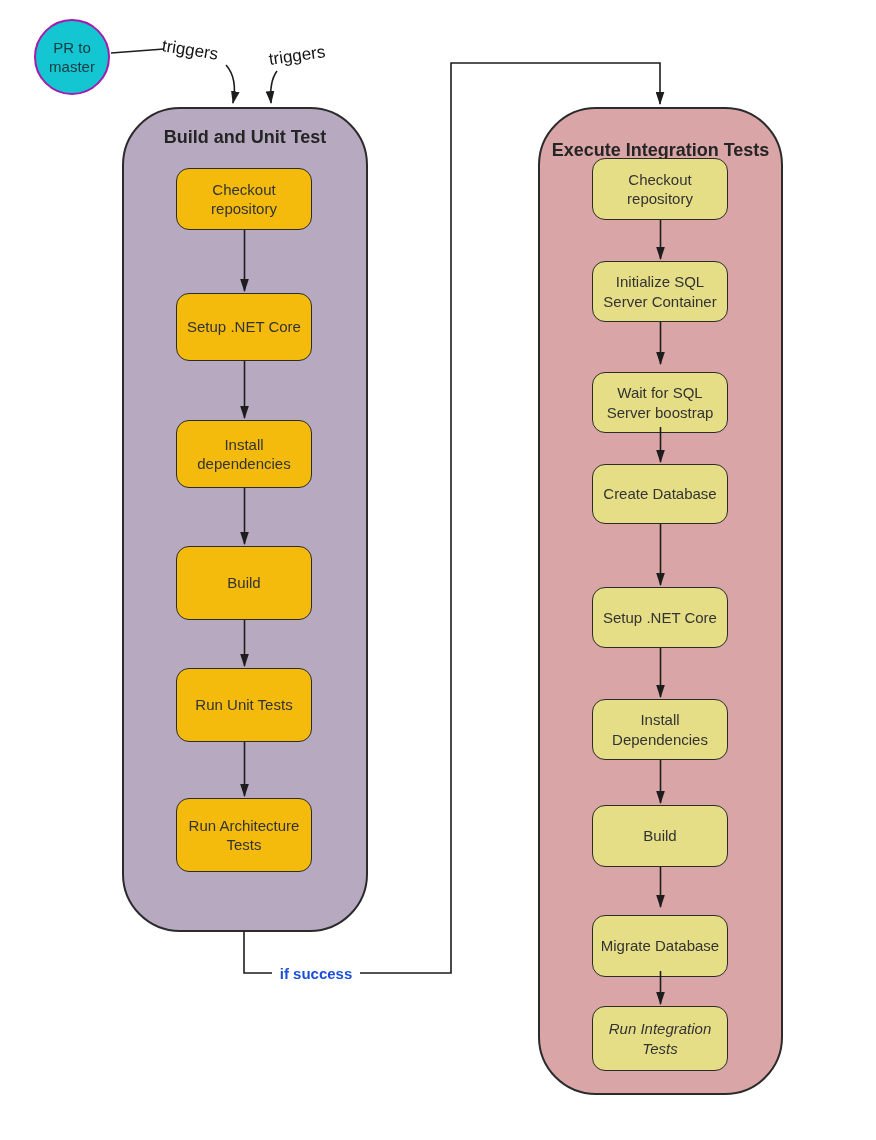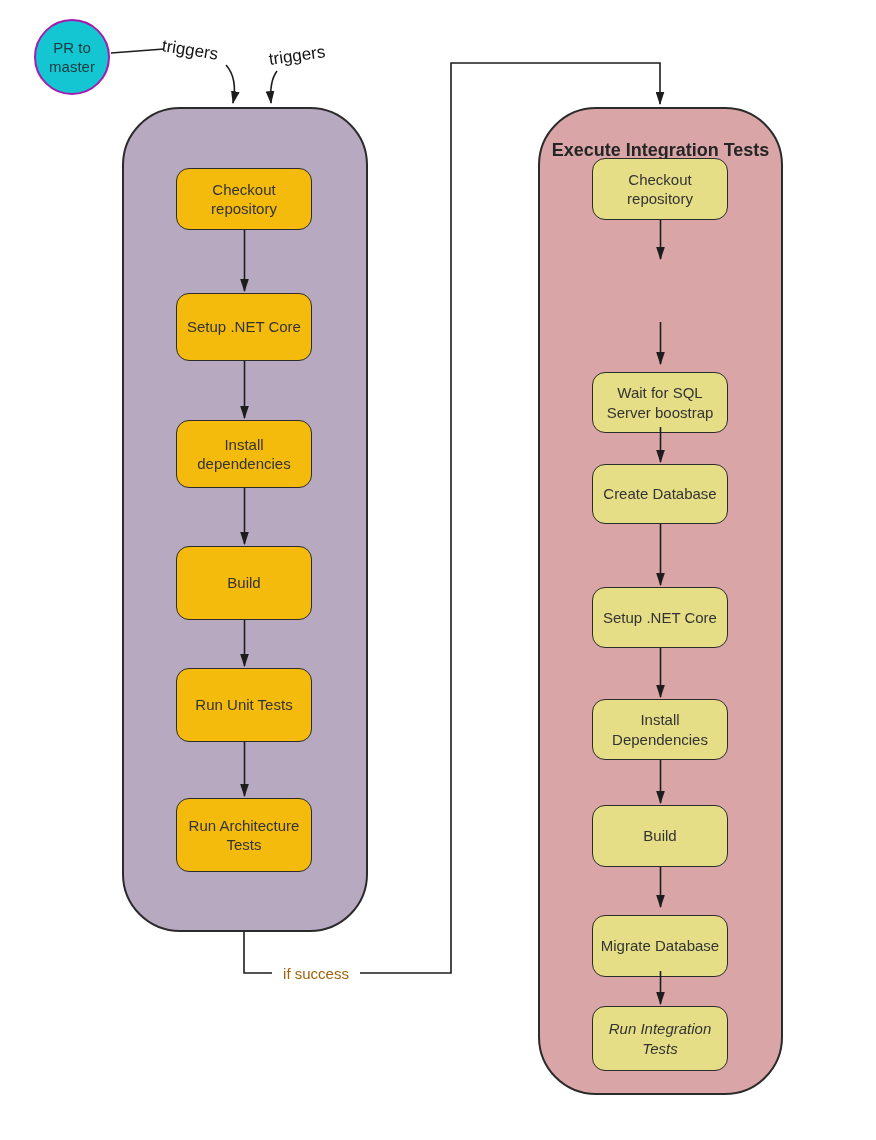--- a/index.html
+++ b/index.html
@@ -36,48 +36,50 @@
   .edge{fill:none;stroke:var(--stroke,#1d1d1d);stroke-width:1.6px;}
   .ah-fill{fill:var(--stroke,#1d1d1d);}
   .float-label{
     position:absolute;z-index:4;font-size:17px;color:#141414;white-space:nowrap;
   }
   .rot-cw{transform:rotate(9deg);transform-origin:left center;}
   .rot-ccw{transform:rotate(-8deg);transform-origin:left center;}
   .edge-label{
     position:absolute;z-index:4;background:#ffffff;
     display:flex;align-items:center;justify-content:center;
-    font-size:15px;color:#a16207;white-space:nowrap;
+    font-size:15px;color:#1d4ed8;white-space:nowrap;font-weight:bold;
   }
   .z1{z-index:1}.z2{z-index:2}
 </style>
 </head>
 <body>
 
 <div class="canvas">
 
   <div class="node-circle z2" style="left:34px;top:19px;width:76px;height:76px;">PR to master</div>
 
   <div class="float-label rot-cw" style="left:162px;top:36px;">triggers</div>
   <div class="float-label rot-ccw" style="left:269px;top:50px;">triggers</div>
   <div class="edge-label" style="left:272px;top:961px;width:88px;height:24px;">if success</div>
 
   <div class="container build z1" style="left:122px;top:107px;width:246px;height:825px;"></div>
+  <div class="container-title z2" style="left:122px;top:127px;width:246px;">Build and Unit Test</div>
 
   <div class="step build z2" style="top:168px;height:62px;">Checkout repository</div>
   <div class="step build z2" style="top:293px;height:68px;">Setup .NET Core</div>
   <div class="step build z2" style="top:420px;height:68px;">Install dependencies</div>
   <div class="step build z2" style="top:546px;height:74px;">Build</div>
   <div class="step build z2" style="top:668px;height:74px;">Run Unit Tests</div>
   <div class="step build z2" style="top:798px;height:74px;">Run Architecture Tests</div>
 
   <div class="container integ z1" style="left:538px;top:107px;width:245px;height:988px;"></div>
   <div class="container-title z2" style="left:538px;top:122px;width:245px;margin-top:18px;">Execute Integration Tests</div>
 
   <div class="step integ z2" style="top:158px;height:62px;">Checkout repository</div>
+  <div class="step integ z2" style="top:261px;height:61px;">Initialize SQL Server Container</div>
   <div class="step integ z2" style="top:372px;height:61px;">Wait for SQL Server boostrap</div>
   <div class="step integ z2" style="top:464px;height:60px;">Create Database</div>
   <div class="step integ z2" style="top:587px;height:61px;">Setup .NET Core</div>
   <div class="step integ z2" style="top:699px;height:61px;">Install Dependencies</div>
   <div class="step integ z2" style="top:805px;height:62px;">Build</div>
   <div class="step integ z2" style="top:915px;height:62px;">Migrate Database</div>
   <div class="step integ z2" style="top:1006px;height:65px;font-style:italic;">Run Integration Tests</div>
 
   <svg class="edges" width="876" height="1140" viewBox="0 0 876 1140">
     <defs>

